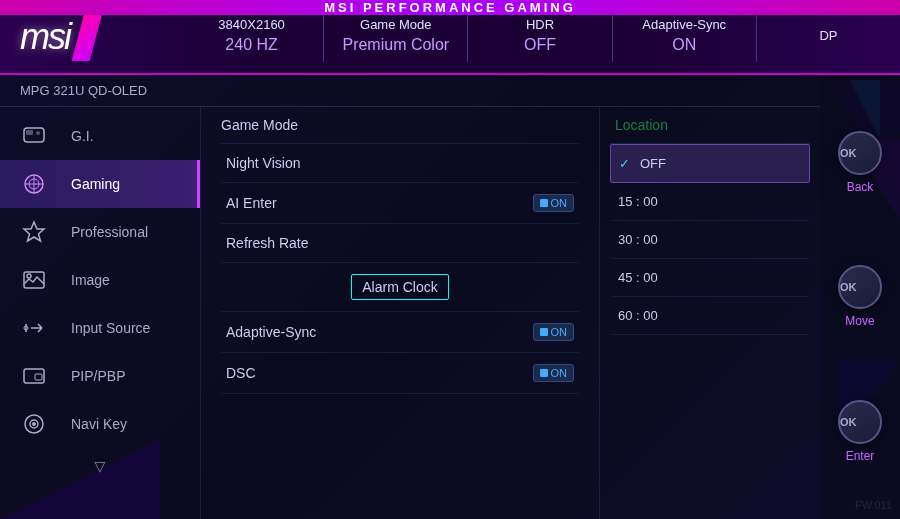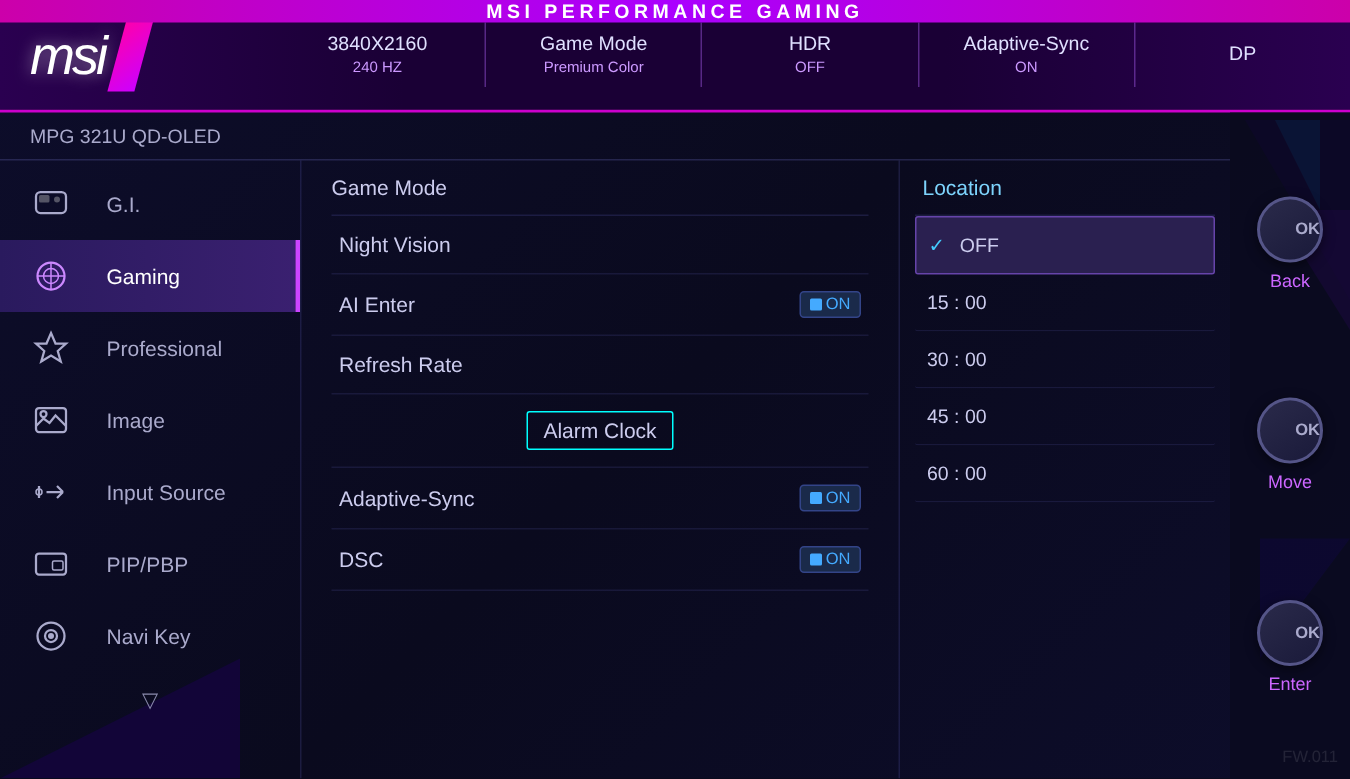--- a/index.html
+++ b/index.html
@@ -75,21 +75,21 @@
       border-right: 1px solid rgba(180, 100, 255, 0.4);
       padding: 5px 10px;
     }
 
     .top-nav-item:last-child {
       border-right: none;
     }
 
     .top-nav-item .value {
       color: #cc99ff;
-      font-size: 10px;
+      font-size: 16px;
     }
 
     
     .right-deco {
       position: absolute;
       right: 0;
       top: 0;
       bottom: 0;
       width: 80px;
       z-index: 1;
@@ -263,21 +263,21 @@
       border-radius: 1px;
     }
 
     
     .right-panel {
       width: 220px;
       padding: 0 10px;
     }
 
     .right-panel-header {
-      color: #7dd3fc;
+      color: #15803d;
       font-size: 14px;
       padding: 10px 5px;
       border-bottom: 1px solid rgba(100, 100, 200, 0.2);
     }
 
     .location-item {
       display: flex;
       align-items: center;
       padding: 11px 8px;
       color: #ccccee;
@@ -321,21 +321,21 @@
     }
 
     .btn-circle {
       width: 44px;
       height: 44px;
       border-radius: 50%;
       border: 2px solid #555588;
       background: linear-gradient(145deg, #2a2a4a, #1a1a3a);
       display: flex;
       align-items: center;
-      justify-content: flex-end;
+      justify-content: flex-start;
       cursor: pointer;
       box-shadow: 0 2px 8px rgba(0,0,0,0.5);
     }
 
     .btn-circle .ok-text {
       color: #aaaacc;
       font-size: 11px;
       font-weight: bold;
     }
 

